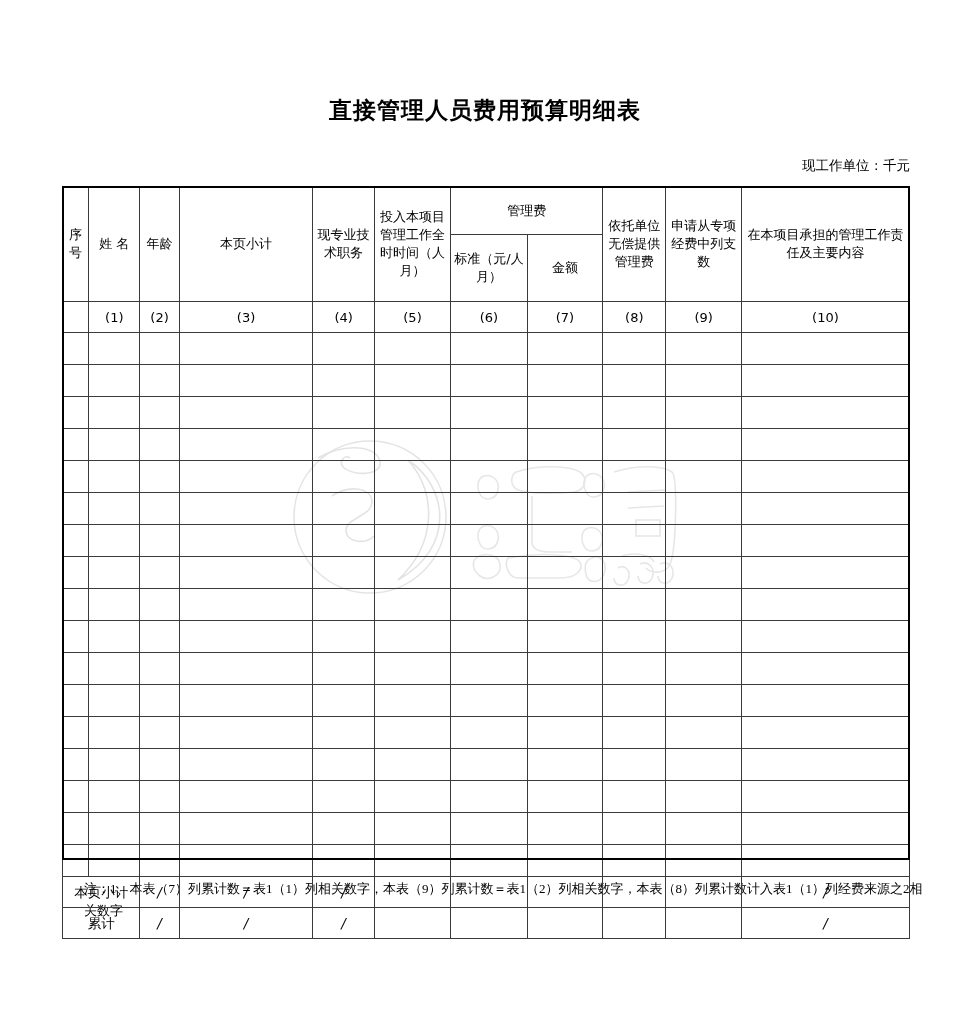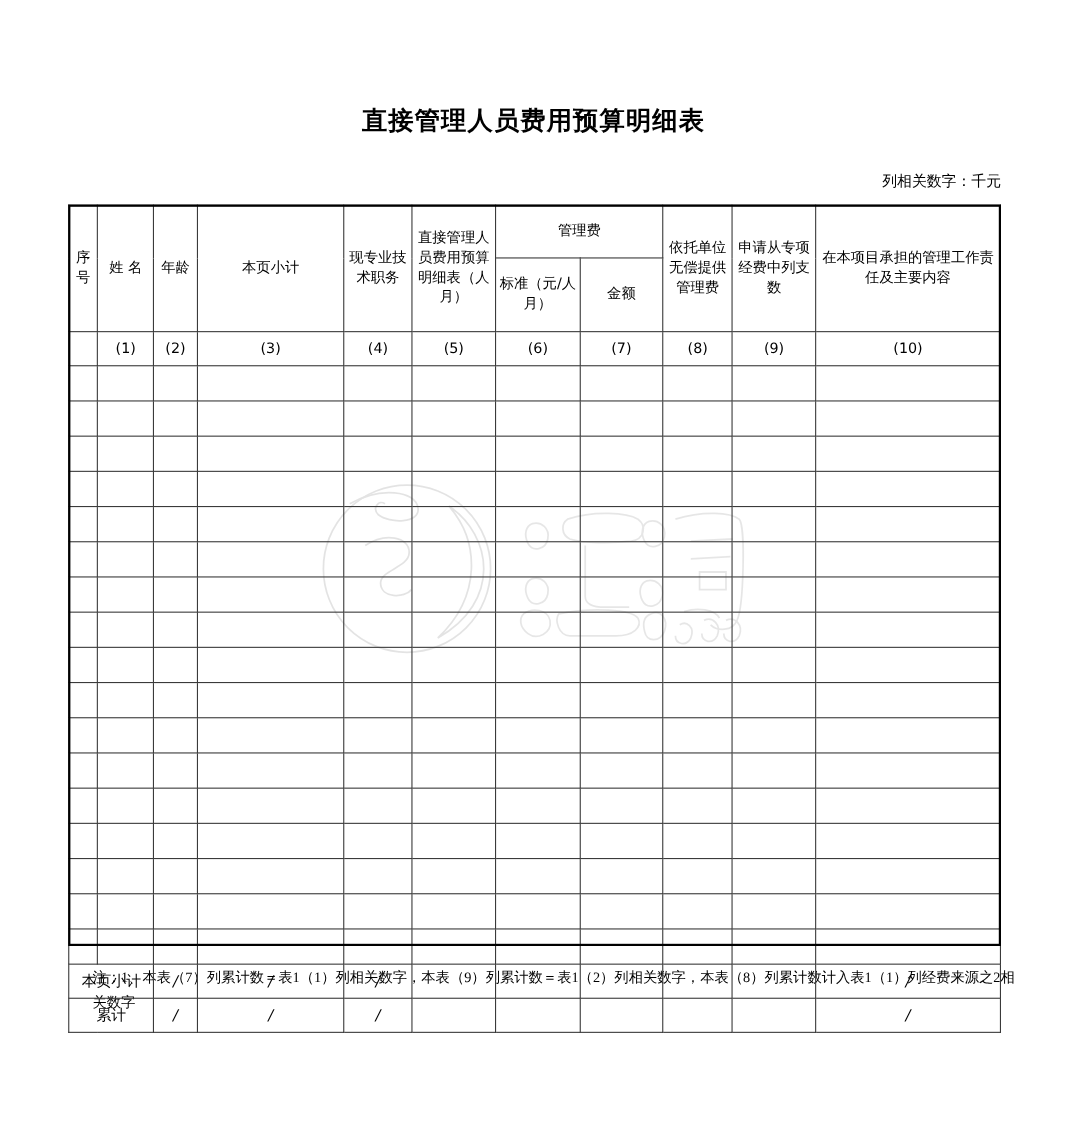--- a/index.html
+++ b/index.html
@@ -135,21 +135,21 @@
     padding-left: 26px;
   }
 </style>
 </head>
 <body>
 
 <div class="page">
 
   <div class="doc-title">直接管理人员费用预算明细表</div>
 
-  <div class="unit-note">列相关数字：千元</div>
+  <div class="unit-note">现工作单位：千元</div>
 
   <div class="watermark">
     <svg width="400" height="170" viewBox="0 0 400 170" xmlns="http://www.w3.org/2000/svg">
       <g fill="none" stroke="#c9c9c9" stroke-width="1.6">
         <circle cx="82" cy="85" r="76"></circle>
         <path d="M120 28 C 160 55, 168 115, 110 148 C 150 110, 148 60, 120 28 Z"></path>
         <path d="M30 26 C 58 10, 90 14, 92 30 C 94 44, 66 44, 56 36 C 50 30, 56 22, 62 26"></path>
         <path d="M44 64 C 62 52, 84 56, 84 70 C 84 84, 58 86, 58 98 C 58 112, 80 112, 86 104"></path>
       </g>
       <g fill="none" stroke="#cfcfcf" stroke-width="1.6">
@@ -189,21 +189,21 @@
         <col style="width:75px">
         <col style="width:167px">
       </colgroup>
       <tbody>
         <tr class="head-row">
           <td rowspan="2">序号</td>
           <td rowspan="2">姓 名</td>
           <td rowspan="2">年龄</td>
           <td rowspan="2">本页小计</td>
           <td rowspan="2">现专业技术职务</td>
-          <td rowspan="2">直接管理人员费用预算明细表（人月）</td>
+          <td rowspan="2">投入本项目管理工作全时时间（人月）</td>
           <td colspan="2" style="height:41px">管理费</td>
           <td rowspan="2">依托单位无偿提供管理费</td>
           <td rowspan="2">申请从专项经费中列支数</td>
           <td rowspan="2">在本项目承担的管理工作责任及主要内容</td>
         </tr>
         <tr class="head-row">
           <td style="height:60px">标准（元/人月）</td>
           <td>金额</td>
         </tr>
 

